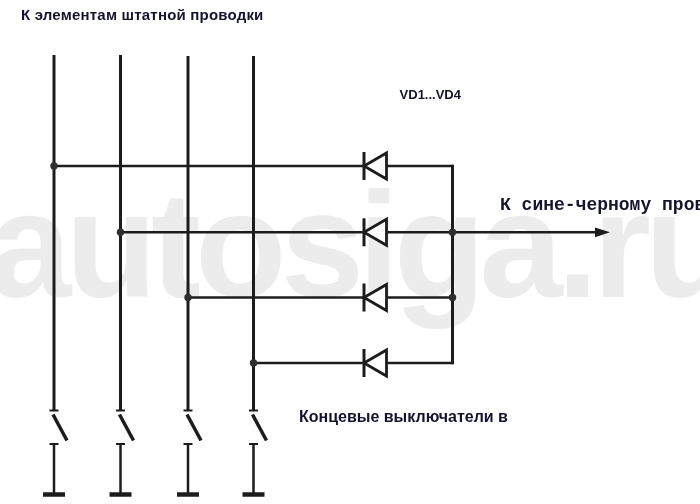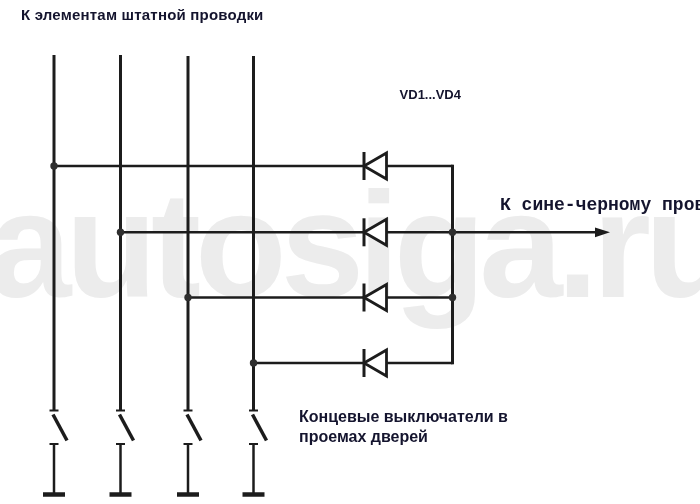--- a/index.html
+++ b/index.html
@@ -46,21 +46,20 @@
   <div class="lbl title-lbl">К элементам штатной проводки</div>
 
   <div class="lbl diode-lbl">
     <div>VD1...VD4</div>
   </div>
 
   <div class="lbl output-lbl">К сине-черному проводу</div>
 
   <div class="lbl switch-lbl">
     <div>Концевые выключатели в</div>
-    <div>проемах дверей</div>
   </div>
 
   <svg class="schematic" width="700" height="504" viewBox="0 0 700 504" stroke="#1c1c1c" fill="none" stroke-linecap="butt">
 
     <g stroke-width="3">
       <line x1="54" y1="55" x2="54" y2="410"></line>
       <line x1="120.5" y1="55" x2="120.5" y2="410"></line>
       <line x1="188" y1="56" x2="188" y2="410"></line>
       <line x1="253.5" y1="56" x2="253.5" y2="410"></line>
     </g>

